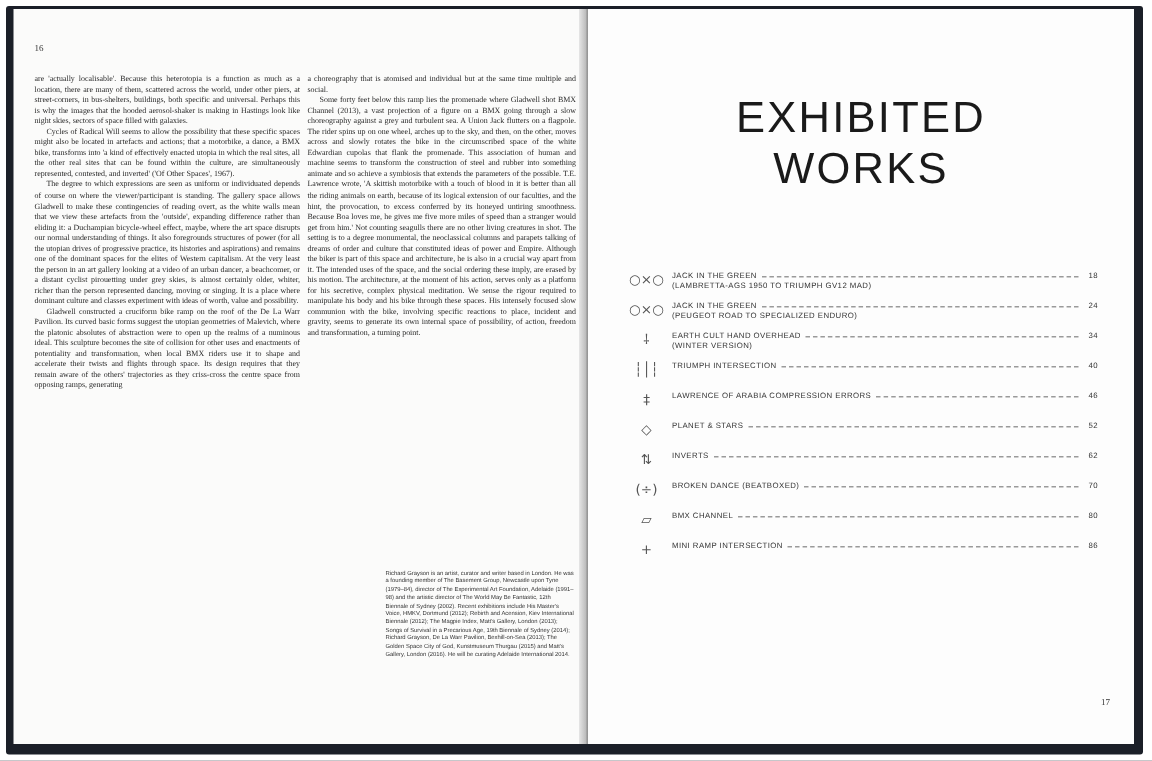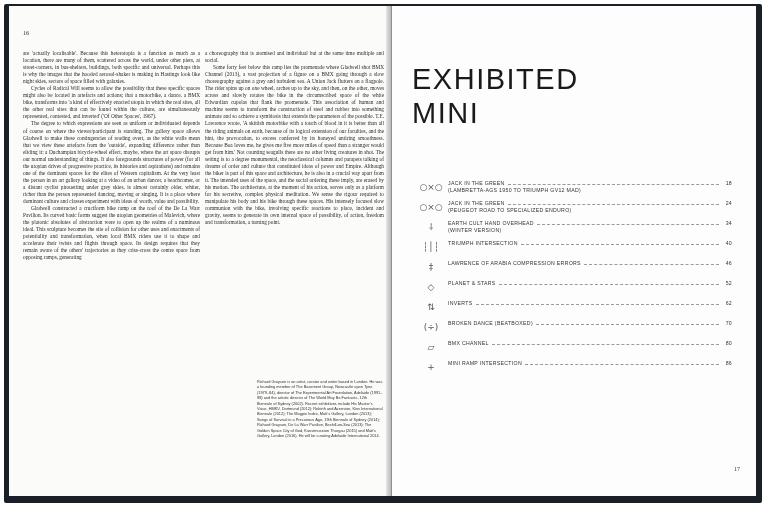--- a/index.html
+++ b/index.html
@@ -41,21 +41,21 @@
   .col p.first { text-indent: 0; }
   .col.c1 { left: 14px; top: 44px; width: 177px; }
   .col.c2 { left: 196px; top: 44px; width: 179px; }
   .bio {
     position: absolute; left: 248px; top: 373px; width: 126px;
     font-size: 3.9px; line-height: 5.4px; color: #333;
     font-family: "Liberation Sans", sans-serif;
   }
 
   .title {
-    position: absolute; left: 20px; top: 56px; width: 324px; 
+    position: absolute; left: 20px; top: 56px; width: 324px; text-align: center;
     font-family: "Liberation Sans", sans-serif; font-size: 29px; line-height: 34px;
     letter-spacing: 1.5px; color: #1a1a1a; font-weight: normal;
   }
   .toc {
     position: absolute; left: 22px; top: 174px; width: 318px;
     font-family: "Liberation Sans", sans-serif;
   }
   .toc-item {
     position: relative; display: flex; align-items: flex-start;
     min-height: 16px; margin-bottom: 4px; cursor: pointer;
@@ -93,21 +93,21 @@
       <p>Some forty feet below this ramp lies the promenade where Gladwell shot BMX Channel (2013), a vast projection of a figure on a BMX going through a slow choreography against a grey and turbulent sea. A Union Jack flutters on a flagpole. The rider spins up on one wheel, arches up to the sky, and then, on the other, moves across and slowly rotates the bike in the circumscribed space of the white Edwardian cupolas that flank the promenade. This association of human and machine seems to transform the construction of steel and rubber into something animate and so achieve a symbiosis that extends the parameters of the possible. T.E. Lawrence wrote, 'A skittish motorbike with a touch of blood in it is better than all the riding animals on earth, because of its logical extension of our faculties, and the hint, the provocation, to excess conferred by its honeyed untiring smoothness. Because Boa loves me, he gives me five more miles of speed than a stranger would get from him.' Not counting seagulls there are no other living creatures in shot. The setting is to a degree monumental, the neoclassical columns and parapets talking of dreams of order and culture that constituted ideas of power and Empire. Although the biker is part of this space and architecture, he is also in a crucial way apart from it. The intended uses of the space, and the social ordering these imply, are erased by his motion. The architecture, at the moment of his action, serves only as a platform for his secretive, complex physical meditation. We sense the rigour required to manipulate his body and his bike through these spaces. His intensely focused slow communion with the bike, involving specific reactions to place, incident and gravity, seems to generate its own internal space of possibility, of action, freedom and transformation, a turning point.</p>
     </div>
     <div class="bio">Richard Grayson is an artist, curator and writer based in London. He was a founding member of The Basement Group, Newcastle upon Tyne (1979–84), director of The Experimental Art Foundation, Adelaide (1991–98) and the artistic director of The World May Be Fantastic, 12th Biennale of Sydney (2002). Recent exhibitions include His Master's Voice, HMKV, Dortmund (2012); Rebirth and Acension, Kiev International Biennale (2012); The Magpie Index, Matt's Gallery, London (2013); Songs of Survival in a Precarious Age, 19th Biennale of Sydney (2014); Richard Grayson, De La Warr Pavilion, Bexhill-on-Sea (2013); The Golden Space City of God, Kunstmuseum Thurgau (2015) and Matt's Gallery, London (2016). He will be curating Adelaide International 2014.</div>
   </div>
 
   <div class="gutter"></div>
 
   <div class="page right">
     <div class="title">
       <div>EXHIBITED</div>
-      <div>MINI</div>
+      <div>WORKS</div>
     </div>
 
     <div class="toc">
       <div class="toc-item">
         <span class="toc-icon">○×○</span>
         <div class="toc-text">
           <div class="toc-line">
               <span class="lbl">JACK IN THE GREEN</span>
               <span class="dots"></span>
               <span class="pg">18</span>

